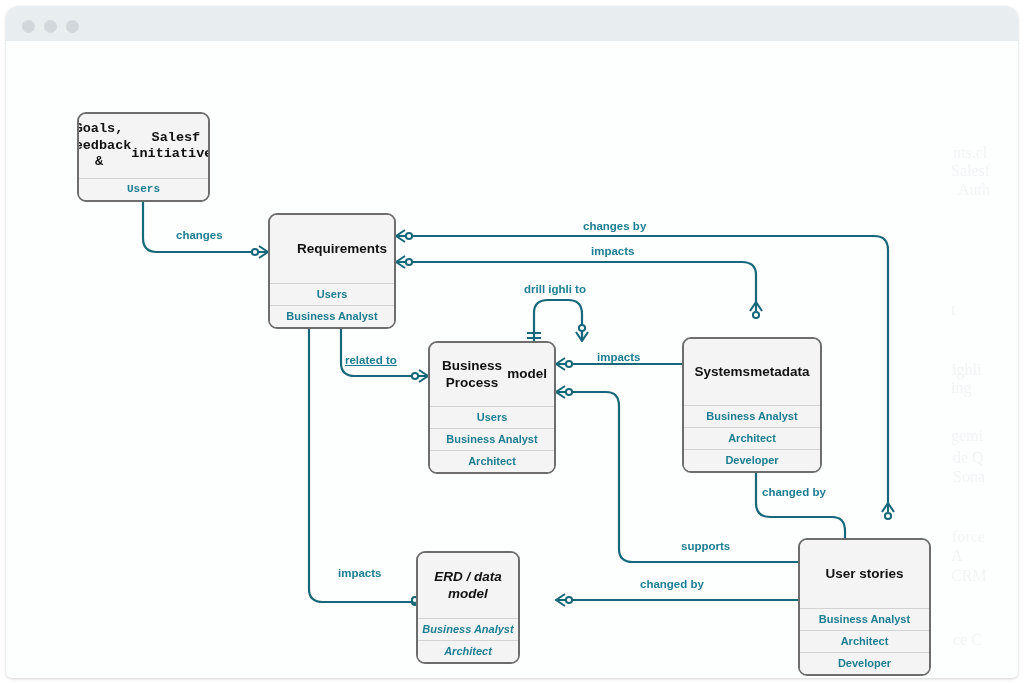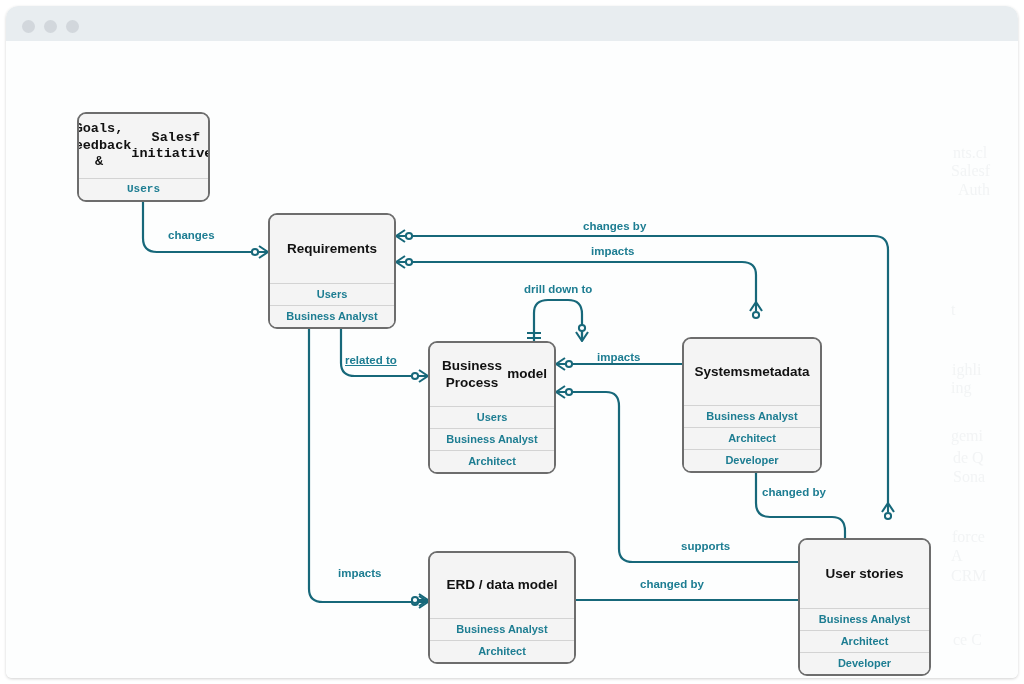--- a/index.html
+++ b/index.html
@@ -205,21 +205,21 @@
           <div class="node-title" style="height: 64px;">
             <span>Goals, Feedback &amp;</span>
             <br>
             <span>Salesf initiatives</span>
           </div>
           <div class="node-rows">
             <div class="node-row" style="height: 22px;">Users</div>
           </div>
         </div>
         <div class="node" style="left: 262px; top: 172px; width: 128px; height: 116px;">
-          <div class="node-title" style="height: 68px;">
+          <div class="node-title" style="height: 68px; justify-content: flex-end;">
             <span>Requirements</span>
           </div>
           <div class="node-rows">
             <div class="node-row" style="height: 22px;">Users</div>
             <div class="node-row" style="height: 22px;">Business Analyst</div>
           </div>
         </div>
         <div class="node" style="left: 422px; top: 300px; width: 128px; height: 133px;">
           <div class="node-title" style="height: 63px;">
             <span>Business Process</span>
@@ -237,21 +237,21 @@
             <span>Systems</span>
             <br>
             <span>metadata</span>
           </div>
           <div class="node-rows">
             <div class="node-row" style="height: 22px;">Business Analyst</div>
             <div class="node-row" style="height: 22px;">Architect</div>
             <div class="node-row" style="height: 22px;">Developer</div>
           </div>
         </div>
-        <div class="node" style="left: 422px; top: 510px; width: 148px; height: 113px;">
+        <div class="node" style="left: 410px; top: 510px; width: 104px; height: 113px; font-style: italic;">
           <div class="node-title" style="height: 65px;">
             <span>ERD / data model</span>
           </div>
           <div class="node-rows">
             <div class="node-row" style="height: 22px;">Business Analyst</div>
             <div class="node-row" style="height: 22px;">Architect</div>
           </div>
         </div>
         <div class="node" style="left: 792px; top: 497px; width: 133px; height: 138px;">
           <div class="node-title" style="height: 68px; text-align: center;">
@@ -259,24 +259,24 @@
           </div>
           <div class="node-rows">
             <div class="node-row" style="height: 22px;">Business Analyst</div>
             <div class="node-row" style="height: 22px;">Architect</div>
             <div class="node-row" style="height: 22px;">Developer</div>
           </div>
         </div>
       </div>
 
     <div id="label-layer">
-        <div class="edge-label" style="left: 162px; top: 188px;">changes</div>
+        <div class="edge-label" style="left: 170px; top: 188px;">changes</div>
         <div class="edge-label" style="left: 577px; top: 179px;">changes by</div>
         <div class="edge-label" style="left: 585px; top: 204px;">impacts</div>
-        <div class="edge-label" style="left: 518px; top: 242px;">drill down to</div>
+        <div class="edge-label" style="left: 518px; top: 242px;">drill ighli to</div>
         <div class="edge-label" style="left: 339px; top: 313px; text-decoration: underline;">related to</div>
         <div class="edge-label" style="left: 591px; top: 310px;">impacts</div>
         <div class="edge-label" style="left: 332px; top: 526px;">impacts</div>
         <div class="edge-label" style="left: 756px; top: 445px;">changed by</div>
         <div class="edge-label" style="left: 675px; top: 499px;">supports</div>
         <div class="edge-label" style="left: 634px; top: 537px;">changed by</div>
       </div>
 
   </div>
 </div>

